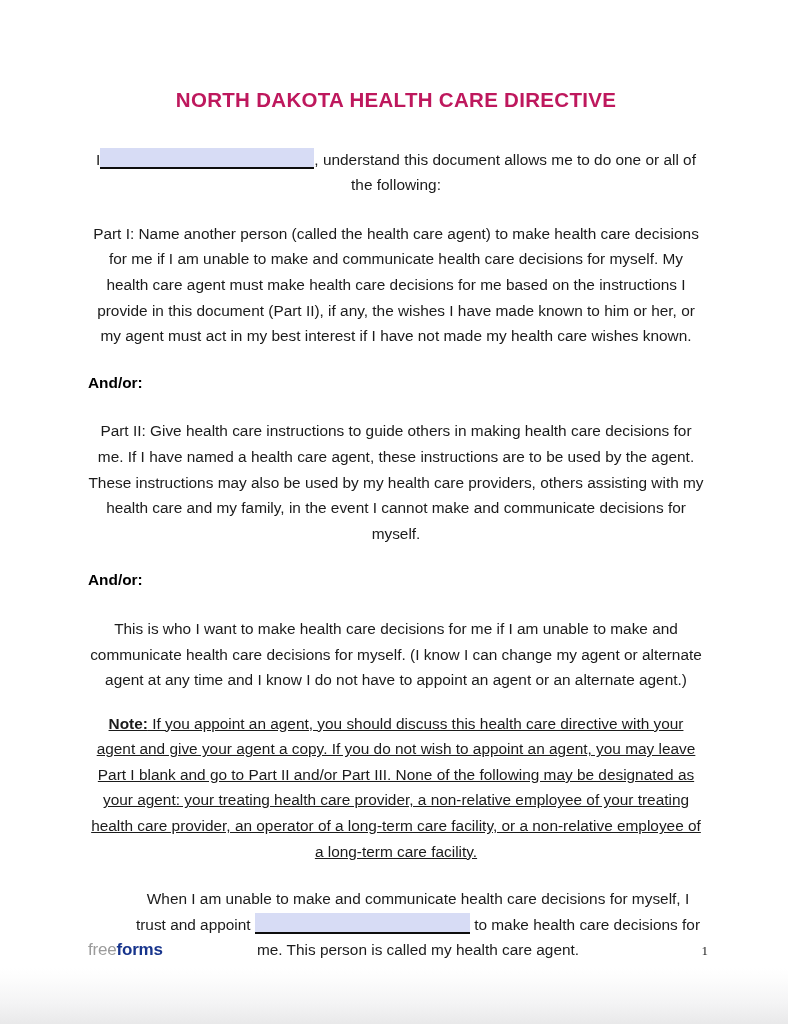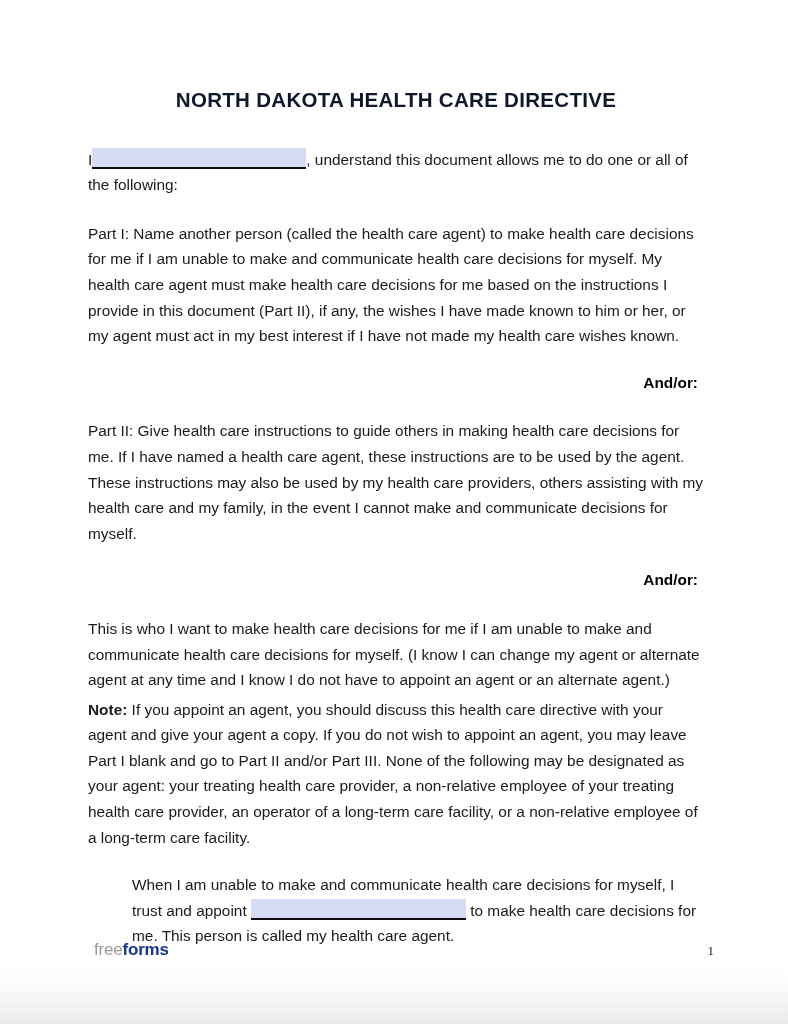--- a/index.html
+++ b/index.html
@@ -44,48 +44,47 @@
     left: 88px;
     top: 0;
     width: 616px;
   }
 
   
   .doc-title {
     font-size: 20.5px;
     font-weight: bold;
     text-align: center;
-    color: #0f172a;
+    color: #be185d;
     letter-spacing: 0.3px;
     margin: 0;
     padding-top: 88px;
     line-height: 1.2;
   }
 
   
   .para {
     font-size: 15.4px;
     line-height: 25.6px;
     color: #1b1b1b;
     margin: 0;
-    text-align: left;
+    text-align: center;
   }
   .para-gap   { margin-top: 23px; }
-  .para-tight { margin-top: 4px; }
+  .para-tight { margin-top: 18px; text-decoration: underline; }
 
   .bold-run { font-weight: bold; }
 
   .sub-head {
     font-size: 15.4px;
     line-height: 25.6px;
     font-weight: bold;
     color: #000000;
-    margin: 6px;
+    margin: 0;
     margin-top: 21px;
-    text-align: right;
   }
 
   
   .indent-block {
     margin-left: 44px;
     width: 572px;
     margin-top: 22px;
   }
   .indent-block .para { line-height: 25.4px; }
 
@@ -97,21 +96,21 @@
     border-bottom: 2px solid #0d0d0d;
     height: 19px;
     box-sizing: content-box;
   }
   .fill-name-top   { width: 214px; }
   .fill-appoint    { width: 215px; }
 
   
   #footer {
     position: absolute;
-    left: 94px;
+    left: 88px;
     top: 940px;
     width: 620px;
     height: 30px;
     text-align: right;
   }
   .logo {
     position: absolute;
     left: 0;
     top: 0;
     font-size: 17px;

